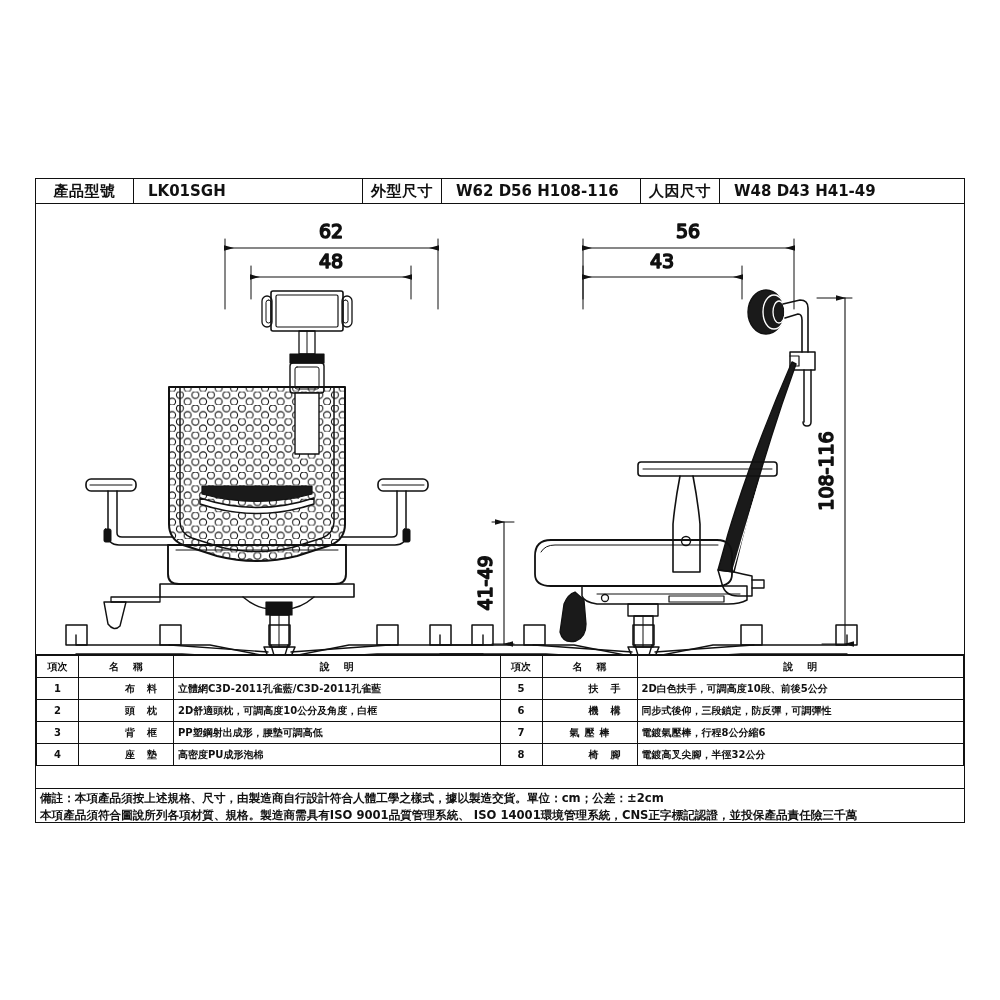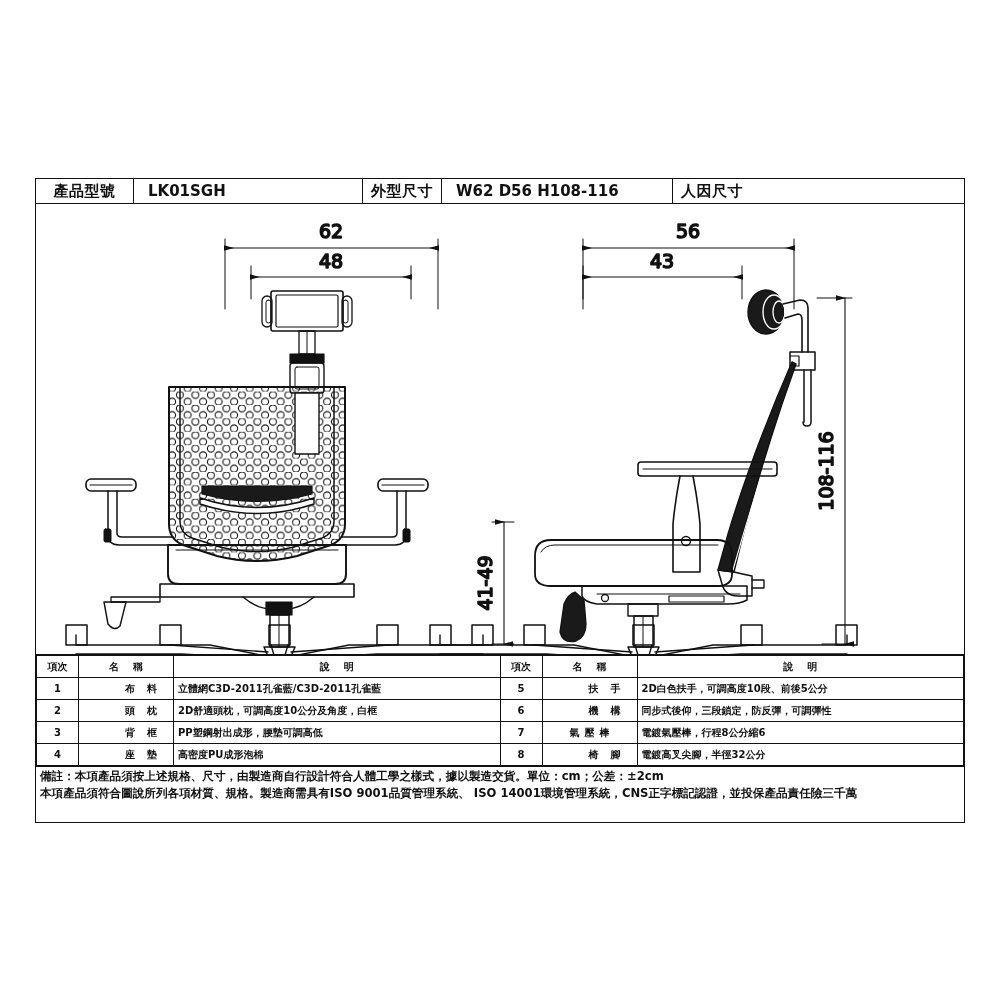--- a/index.html
+++ b/index.html
@@ -57,21 +57,21 @@
     justify-content: flex-start;
     padding-left: 14px;
     font-weight: 600;
     border-left: 1.5px solid #111;
     border-right: 1.5px solid #111;
   }
   .hdr .val.last { border-right: none; }
   .c-model-lbl { width: 97px; }
   .c-model-val { width: 230px; }
   .c-ext-lbl   { width: 78px; }
-  .c-ext-val   { width: 232px; }
+  .c-ext-val   { width: 200px; }
   .c-erg-lbl   { width: 78px; }
   .c-erg-val   { flex: 1; }
 
   
   .draw {
     position: absolute;
     left: 16px;
     top: 25px;
     width: 100%;
     height: 450px;
@@ -124,20 +124,21 @@
   }
   .notes {
     border-top: 1.6px solid #111;
     font-size: 11.6px;
     font-weight: 600;
     line-height: 17px;
     padding: 1px 3px 1px 4px;
     box-sizing: border-box;
     white-space: nowrap;
     overflow: hidden;
+    margin-top: 22px;
   }
   .notes div { height: 17px; }
   .dim-txt {
     font-family: "DejaVu Sans", "Liberation Sans", sans-serif;
     font-size: 19px;
     fill: #111;
     font-weight: 500;
   }
 </style>
 </head>
@@ -145,20 +146,21 @@
 
 <div id="sheet">
   <div class="frame">
 
     <div class="hdr">
       <div class="cell lbl c-model-lbl">產品型號</div>
       <div class="cell val c-model-val">LK01SGH</div>
       <div class="cell lbl c-ext-lbl">外型尺寸</div>
       <div class="cell val c-ext-val">W62 D56 H108-116</div>
       <div class="cell lbl c-erg-lbl">人因尺寸</div>
+      <div class="cell val c-erg-val last">W48 D43 H41-49</div>
     </div>
 
     <div class="draw">
       <svg width="930" height="450" viewBox="0 0 930 450" xmlns="http://www.w3.org/2000/svg">
         <defs>
           <marker id="arrR" markerWidth="10" markerHeight="8" refX="9" refY="4" orient="auto" markerUnits="userSpaceOnUse">
             <path d="M0,4 L10,1.3 L10,6.7 Z" fill="#111"></path>
           </marker>
           <marker id="arrL" markerWidth="10" markerHeight="8" refX="1" refY="4" orient="auto" markerUnits="userSpaceOnUse">
             <path d="M10,4 L0,1.3 L0,6.7 Z" fill="#111"></path>

